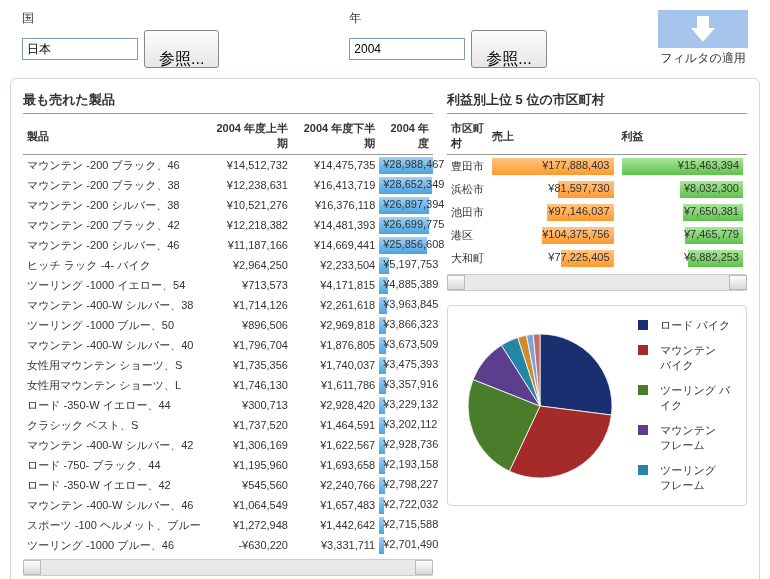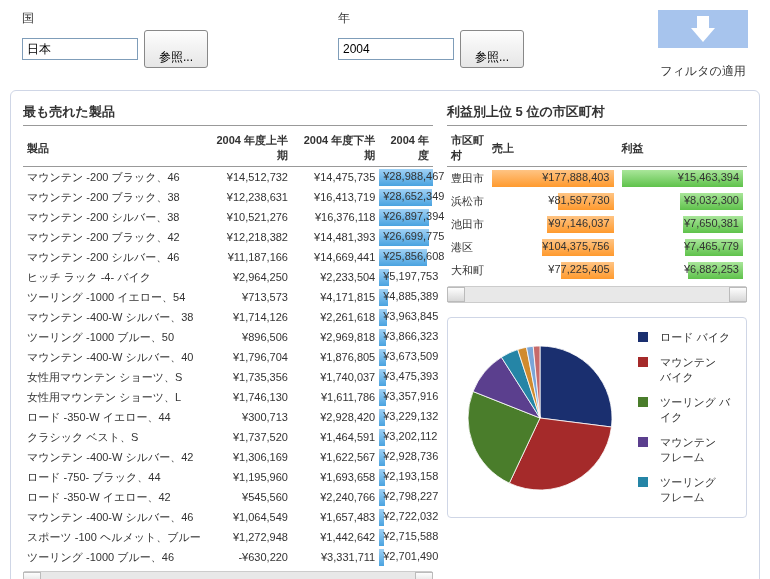--- a/index.html
+++ b/index.html
@@ -31,25 +31,25 @@
     border: 1px solid #7f9db9;
     padding: 2px 4px;
     font-size: 12px;
   }
   .ref-btn {
     height: 22px;
     padding: 18px 14px;
     border: 1px solid #888;
     background: linear-gradient(#fdfdfd, #e6e6e6);
     border-radius: 3px;
-    font-size: 12px;
+    font-size: 16px;
     cursor: pointer;
   }
   .spacer { flex: 1; }
-  .apply-area { display: flex; flex-direction: column; align-items: center; gap: 15px; }
+  .apply-area { display: flex; flex-direction: column; align-items: center; gap: 2px; }
   .apply-arrow {
     width: 90px; height: 38px;
     background: #a7c4ed;
     display: flex; align-items: center; justify-content: center;
     position: relative;
   }
   .apply-arrow::after {
     content: "";
     width: 0; height: 0;
     border-left: 12px solid transparent;

